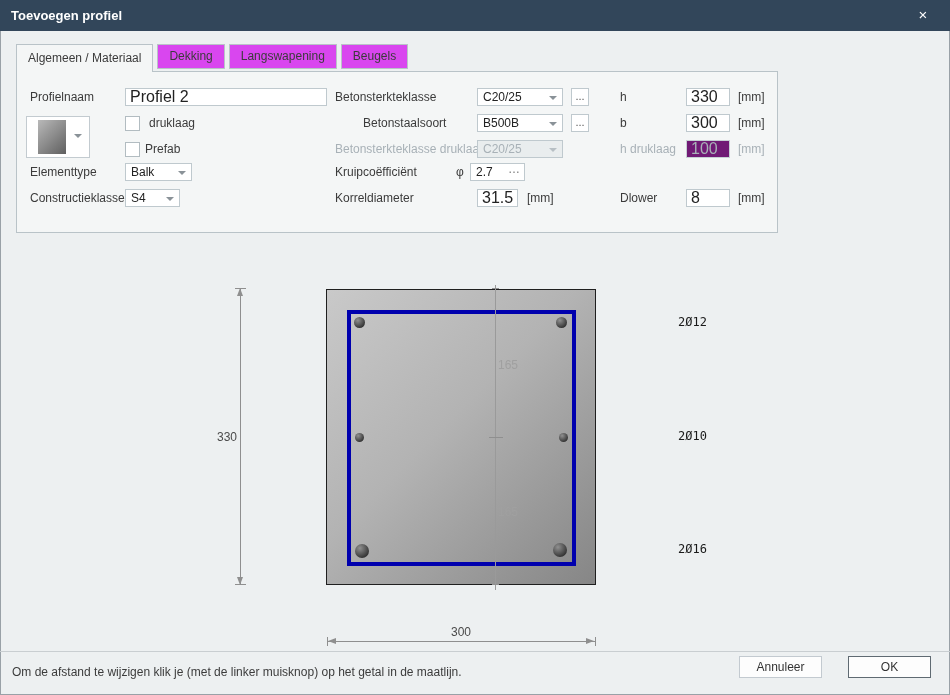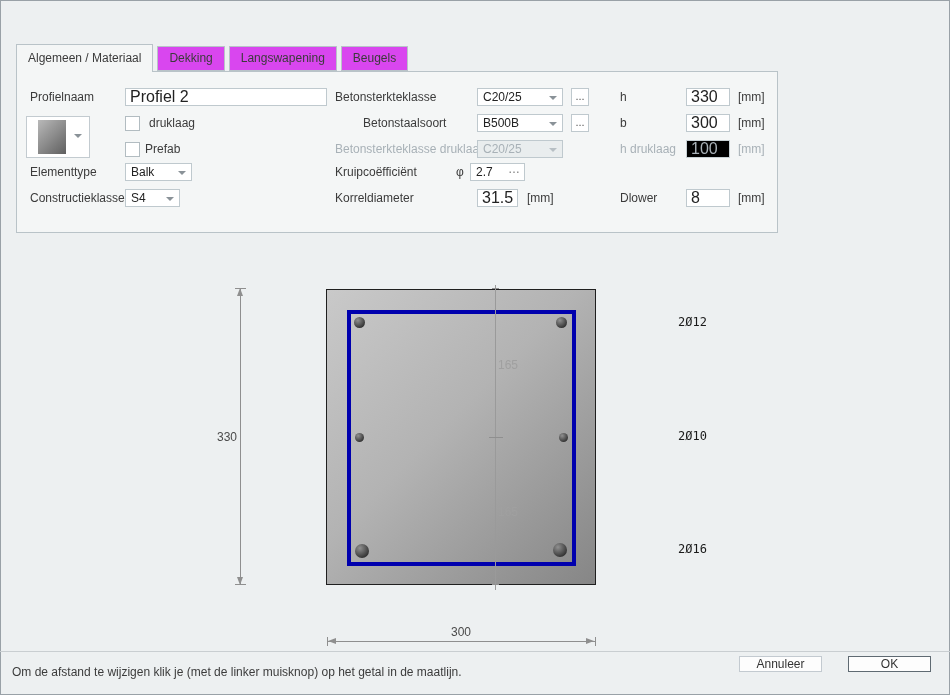--- a/index.html
+++ b/index.html
@@ -6,30 +6,30 @@
   .dialog{
     position:relative;width:950px;height:695px;background:#edf0f1;
     font-family:"Liberation Sans",sans-serif;font-size:12px;color:#3b3b3b;
     overflow:hidden;box-shadow:inset 0 0 0 1px #99a1a7;
   }
   
   .titlebar{position:absolute;left:0;top:0;width:950px;height:31px;background:#32465a;}
   .titlebar .title{position:absolute;left:11px;top:0;line-height:31px;color:#ffffff;font-weight:bold;font-size:13px;}
   .titlebar .close{position:absolute;right:12px;top:0;width:30px;height:31px;line-height:30px;text-align:center;color:#ffffff;font-size:15px;cursor:default;}
   
-  .tabbar{position:absolute;left:16px;top:44px;height:28px;display:flex;align-items:center;z-index:3;}
+  .tabbar{position:absolute;left:16px;top:44px;height:28px;display:flex;align-items:flex-start;z-index:3;}
   .tab{height:23px;line-height:23px;padding:0 11px;margin-right:4px;background:#d946ef;border:1px solid #b9c3c8;color:#3b3b3b;white-space:nowrap;}
   .tab.active{height:27px;line-height:27px;background:#f4f6f6;border-bottom:none;}
   .panel{position:absolute;left:16px;top:71px;width:762px;height:162px;background:#f4f6f6;border:1px solid #b9c3c8;box-sizing:border-box;z-index:1;}
   
   .lbl{position:absolute;height:18px;line-height:18px;white-space:nowrap;z-index:2;text-align:right;}
   .lbl.dis{color:#a8b1b7;}
   .txt{position:absolute;height:18px;box-sizing:border-box;border:1px solid #bfc9ce;background:#fff;
        font-family:"Liberation Sans",sans-serif;font-size:16px;color:#222;padding:0 4px;z-index:2;}
-  .txt.dis{background:#000000;color:#a8b1b7;border-color:#c7d0d4;}
+  .txt.dis{background:#701a75;color:#a8b1b7;border-color:#c7d0d4;}
   .dd{position:absolute;height:18px;box-sizing:border-box;border:1px solid #bfc9ce;background:#fff;
       display:flex;align-items:center;padding:0 5px;color:#222;z-index:2;}
   .dd .arr{position:absolute;right:5px;top:7px;width:0;height:0;border-left:4px solid transparent;border-right:4px solid transparent;border-top:4px solid #8a9298;}
   .dd.dis{background:#e9edee;color:#a8b1b7;}
   .dd.dis .arr{border-top-color:#b7bfc4;}
   .ebtn{position:absolute;width:18px;height:18px;box-sizing:border-box;border:1px solid #bfc9ce;background:#fff;
         color:#555;font-size:11px;text-align:center;line-height:14px;z-index:2;}
   .chk{position:absolute;width:13px;height:13px;background:#fff;border:1px solid #b2bcc1;z-index:2;}
   .unit{position:absolute;height:18px;line-height:18px;z-index:2;}
   .unit.dis{color:#a8b1b7;}
@@ -51,29 +51,33 @@
   .tick-h{position:absolute;width:11px;height:1px;background:#8f8f8f;}
   .tick-v{position:absolute;width:1px;height:9px;background:#8f8f8f;}
   .arrow-up{position:absolute;width:0;height:0;border-left:3px solid transparent;border-right:3px solid transparent;border-bottom:8px solid #8f8f8f;}
   .arrow-down{position:absolute;width:0;height:0;border-left:3px solid transparent;border-right:3px solid transparent;border-top:8px solid #8f8f8f;}
   .arrow-left{position:absolute;width:0;height:0;border-top:3px solid transparent;border-bottom:3px solid transparent;border-right:8px solid #8f8f8f;}
   .arrow-right{position:absolute;width:0;height:0;border-top:3px solid transparent;border-bottom:3px solid transparent;border-left:8px solid #8f8f8f;}
   .rebar-lbl{position:absolute;left:678px;height:13px;line-height:13px;font-family:"DejaVu Sans Mono",monospace;font-size:12px;color:#1a1a1a;}
   
   .footer-sep{position:absolute;left:0;top:651px;width:950px;height:1px;background:#c9ced1;}
   .hint{position:absolute;left:12px;top:665px;line-height:14px;color:#3c3c3c;}
-  .btn{position:absolute;top:656px;width:83px;height:16px;background:#fdfdfd;border:1px solid #c3cad0;
+  .btn{position:absolute;top:656px;width:83px;height:22px;background:#fdfdfd;border:1px solid #c3cad0;
        font-family:"Liberation Sans",sans-serif;font-size:12px;color:#333;padding:0;}
   .btn.default{border-color:#5f6a72;}
 </style>
 </head>
 <body>
 
 <div class="dialog">
 
+  <div class="titlebar">
+    <span class="title">Toevoegen profiel</span>
+    <span class="close">×</span>
+  </div>
 
   <div class="tabbar">
     <div class="tab active">Algemeen / Materiaal</div>
     <div class="tab">Dekking</div>
     <div class="tab">Langswapening</div>
     <div class="tab">Beugels</div>
   </div>
   <div class="panel"></div>
 
   <div class="lbl" style="left:30px;top:88px;">Profielnaam</div>

